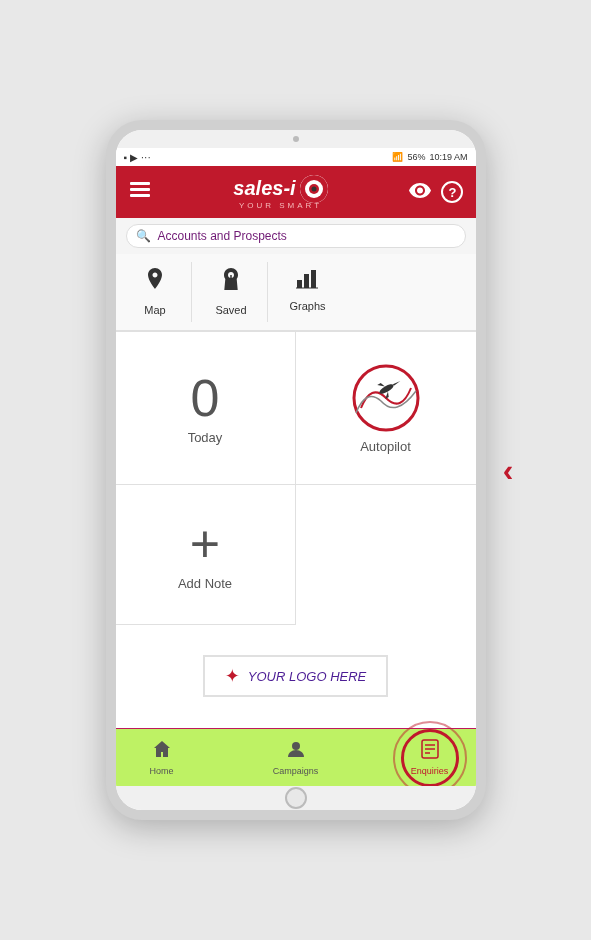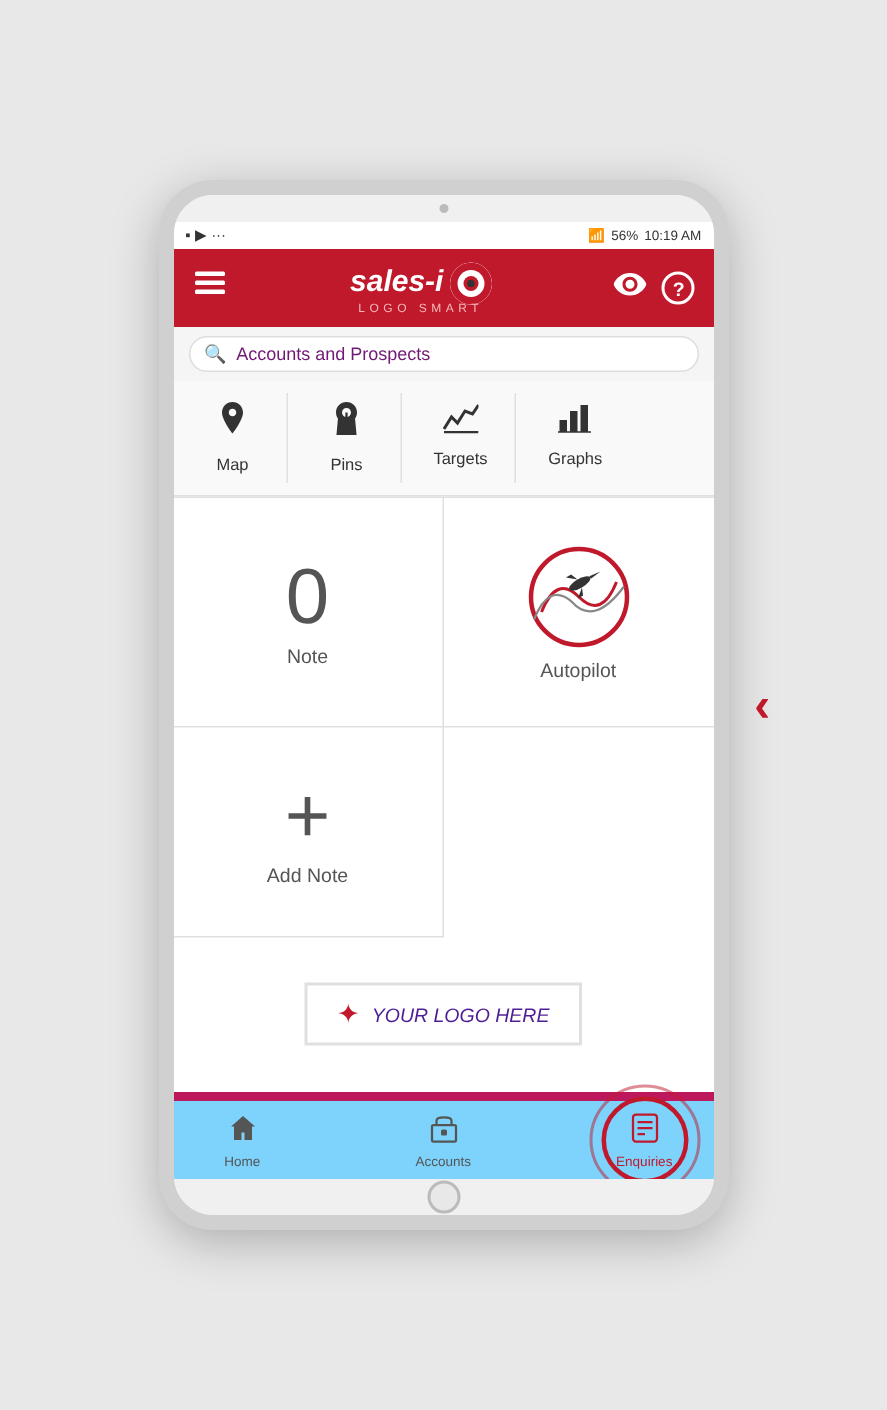--- a/index.html
+++ b/index.html
@@ -265,23 +265,23 @@
 
     .your-logo-text {
       font-size: 13px;
       color: #4c1d95;
       font-style: italic;
     }
 
     
     .bottom-nav {
       height: 58px;
-      border-top: 6px solid #be185d;
-      display: flex;
-      background: #7dd3fc;
+      border-top: 1px solid #be185d;
+      display: flex;
+      background: #bef264;
       flex-shrink: 0;
       gap: 42px;
     }
 
     .bottom-nav-item {
       flex: 1;
       display: flex;
       flex-direction: column;
       align-items: center;
       justify-content: center;
@@ -399,21 +399,21 @@
             <span style="color:#fff; font-size:20px; font-weight:bold; font-style:italic;">sales-i</span>
             <div class="logo-icon">
               <svg width="28" height="28" viewBox="0 0 28 28">
                 <circle cx="14" cy="14" r="14" fill="#c0192c"></circle>
                 <circle cx="14" cy="14" r="9" fill="white"></circle>
                 <circle cx="14" cy="14" r="5" fill="#c0192c"></circle>
                 <circle cx="14" cy="14" r="2.5" fill="#333"></circle>
               </svg>
             </div>
           </div>
-          <div class="logo-subtitle">LOGO SMART</div>
+          <div class="logo-subtitle">YOUR SMART</div>
         </div>
 
         <div class="header-icons">
           <div style="color:#fff; font-size:20px; cursor:pointer;">
             <svg width="22" height="16" viewBox="0 0 22 16" fill="white">
               <path d="M11 0C6 0 1.7 3.1 0 7.5 1.7 11.9 6 15 11 15s9.3-3.1 11-7.5C20.3 3.1 16 0 11 0zm0 12.5c-2.8 0-5-2.2-5-5s2.2-5 5-5 5 2.2 5 5-2.2 5-5 5zm0-8c-1.7 0-3 1.3-3 3s1.3 3 3 3 3-1.3 3-3-1.3-3-3-3z"></path>
             </svg>
           </div>
           <div style="width:22px; height:22px; border-radius:50%; border:2px solid white; display:flex; align-items:center; justify-content:center; color:#fff; font-size:13px; font-weight:bold; cursor:pointer;">?</div>
         </div>
@@ -435,49 +435,40 @@
           </span>
           <span class="nav-label">Map</span>
         </div>
         <div class="nav-item">
           <span class="nav-icon">
             <svg width="20" height="26" viewBox="0 0 20 26">
               <path d="M10 0C6.1 0 3 3 3 7c0 1.5.5 2.9 1.3 4l-1 11h13.4l-1-11C16.5 9.9 17 8.5 17 7c0-4-3.1-7-7-7zm0 10c-1.7 0-3-1.3-3-3s1.3-3 3-3 3 1.3 3 3-1.3 3-3 3z" fill="#333"></path>
               <line x1="10" y1="7" x2="10" y2="22" stroke="#333" stroke-width="1.5"></line>
             </svg>
           </span>
-          <span class="nav-label">Pins</span>
-        </div>
-        <div class="nav-item">
-          <span class="nav-icon">
-            <svg width="24" height="22" viewBox="0 0 24 22">
-              <polyline points="1,18 6,10 10,14 15,6 20,8 24,2" fill="none" stroke="#333" stroke-width="2"></polyline>
-              <line x1="1" y1="20" x2="24" y2="20" stroke="#333" stroke-width="1.5"></line>
-            </svg>
-          </span>
-          <span class="nav-label">Targets</span>
+          <span class="nav-label">Saved</span>
         </div>
         <div class="nav-item">
           <span class="nav-icon">
             <svg width="24" height="22" viewBox="0 0 24 22">
               <rect x="1" y="12" width="5" height="8" fill="#333"></rect>
               <rect x="8" y="6" width="5" height="14" fill="#333"></rect>
               <rect x="15" y="2" width="5" height="18" fill="#333"></rect>
               <line x1="0" y1="20" x2="22" y2="20" stroke="#333" stroke-width="1"></line>
             </svg>
           </span>
           <span class="nav-label">Graphs</span>
         </div>
       </div>
 
       <div class="main-grid">
 
         <div class="grid-cell">
           <span class="cell-number">0</span>
-          <span class="cell-label">Note</span>
+          <span class="cell-label">Today</span>
         </div>
 
 
         <div class="grid-cell">
           <div style="width:70px; height:70px; position:relative;">
             <svg width="70" height="70" viewBox="0 0 70 70">
               <circle cx="35" cy="35" r="32" fill="none" stroke="#c0192c" stroke-width="3"></circle>
               <path d="M10 45 Q20 20 35 35 Q50 50 60 25" fill="none" stroke="#c0192c" stroke-width="2"></path>
               <path d="M5 50 Q15 25 30 38 Q45 55 65 28" fill="none" stroke="#888" stroke-width="1.5"></path>
 
@@ -510,26 +501,25 @@
           <span class="bottom-nav-icon">
             <svg width="20" height="20" viewBox="0 0 20 20" fill="#555">
               <path d="M10 2L2 9h2v9h5v-5h2v5h5V9h2z"></path>
             </svg>
           </span>
           <span class="bottom-nav-label">Home</span>
         </div>
         <div class="bottom-nav-item">
           <span class="bottom-nav-icon">
             <svg width="20" height="20" viewBox="0 0 20 20" fill="#555">
-              <rect x="2" y="8" width="16" height="11" rx="1" fill="none" stroke="#555" stroke-width="1.5"></rect>
-              <path d="M5 8V5c0-2.8 10-2.8 10 0v3" fill="none" stroke="#555" stroke-width="1.5"></path>
-              <rect x="8" y="11" width="4" height="4" rx="1"></rect>
+              <circle cx="10" cy="7" r="4"></circle>
+              <path d="M2 18c0-4 3.6-7 8-7s8 3 8 7"></path>
             </svg>
           </span>
-          <span class="bottom-nav-label">Accounts</span>
+          <span class="bottom-nav-label">Campaigns</span>
         </div>
         <div class="bottom-nav-item active" style="position:relative;">
           <div class="enquiries-circle-outer"></div>
           <div class="enquiries-circle"></div>
           <span class="bottom-nav-icon" style="z-index:2; position:relative;">
             <svg width="20" height="20" viewBox="0 0 20 20" fill="#c0192c">
               <rect x="2" y="1" width="16" height="18" rx="2" fill="none" stroke="#c0192c" stroke-width="1.5"></rect>
               <line x1="5" y1="6" x2="15" y2="6" stroke="#c0192c" stroke-width="1.5"></line>
               <line x1="5" y1="10" x2="15" y2="10" stroke="#c0192c" stroke-width="1.5"></line>
               <line x1="5" y1="14" x2="10" y2="14" stroke="#c0192c" stroke-width="1.5"></line>

